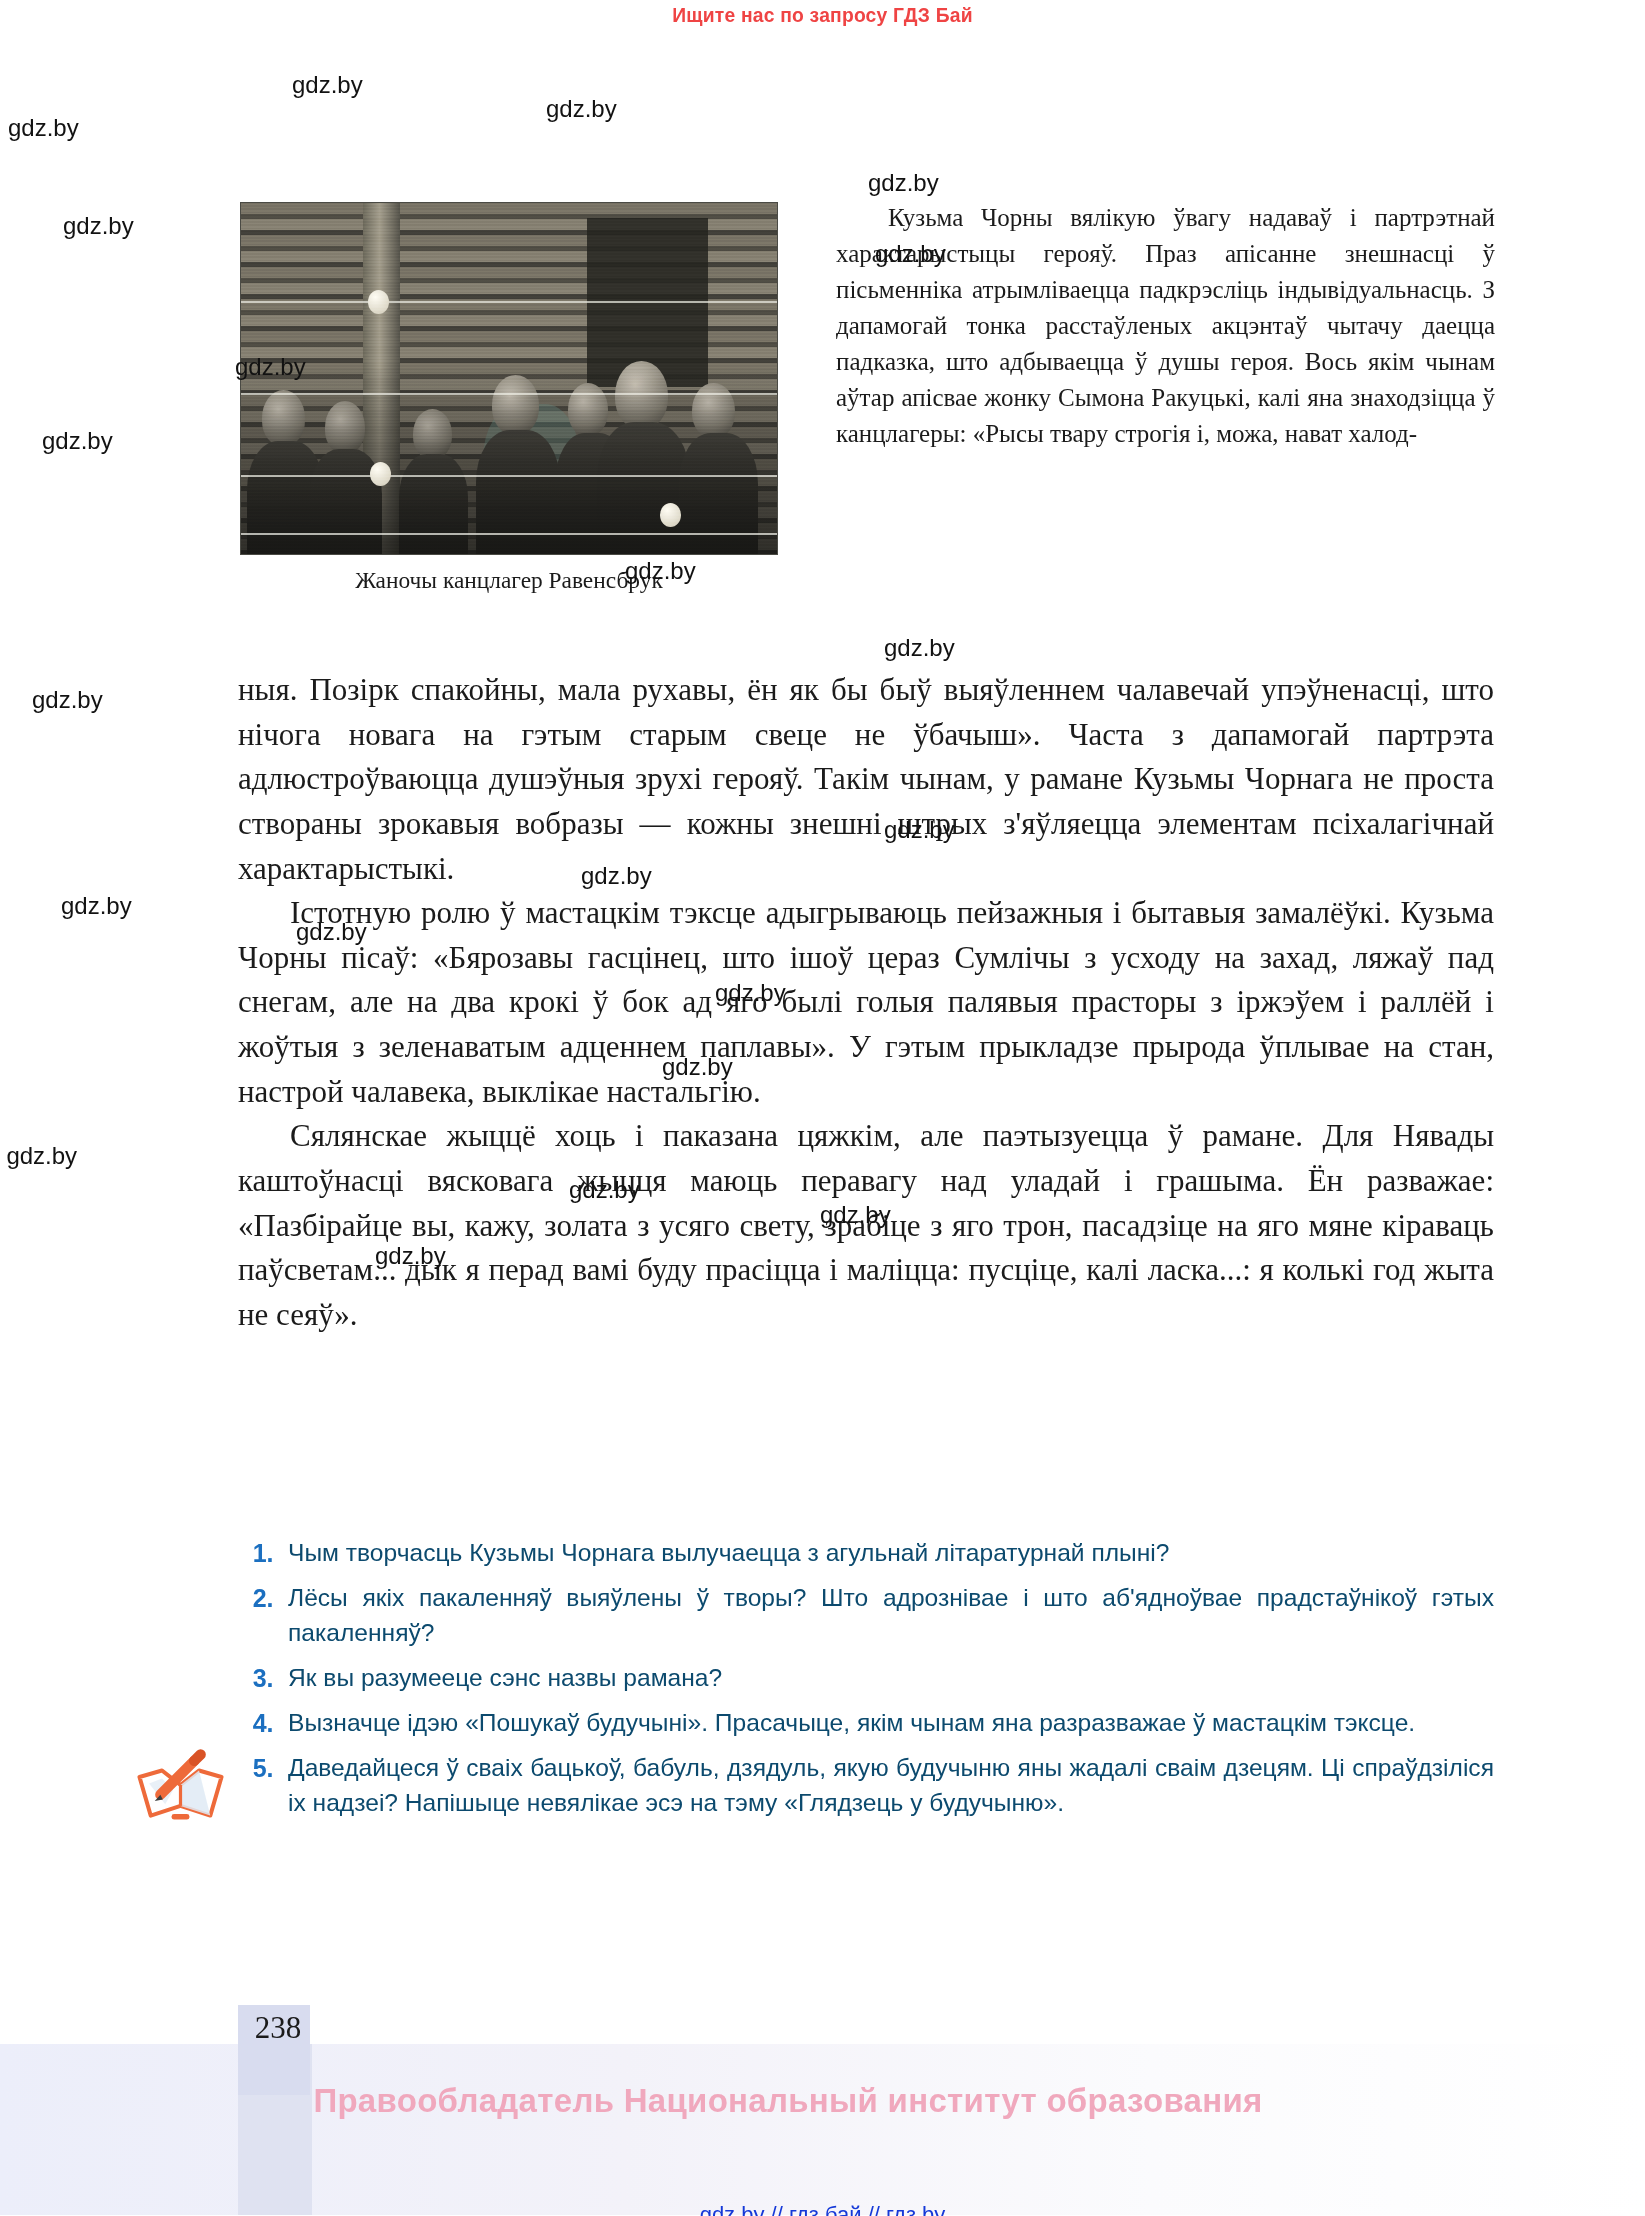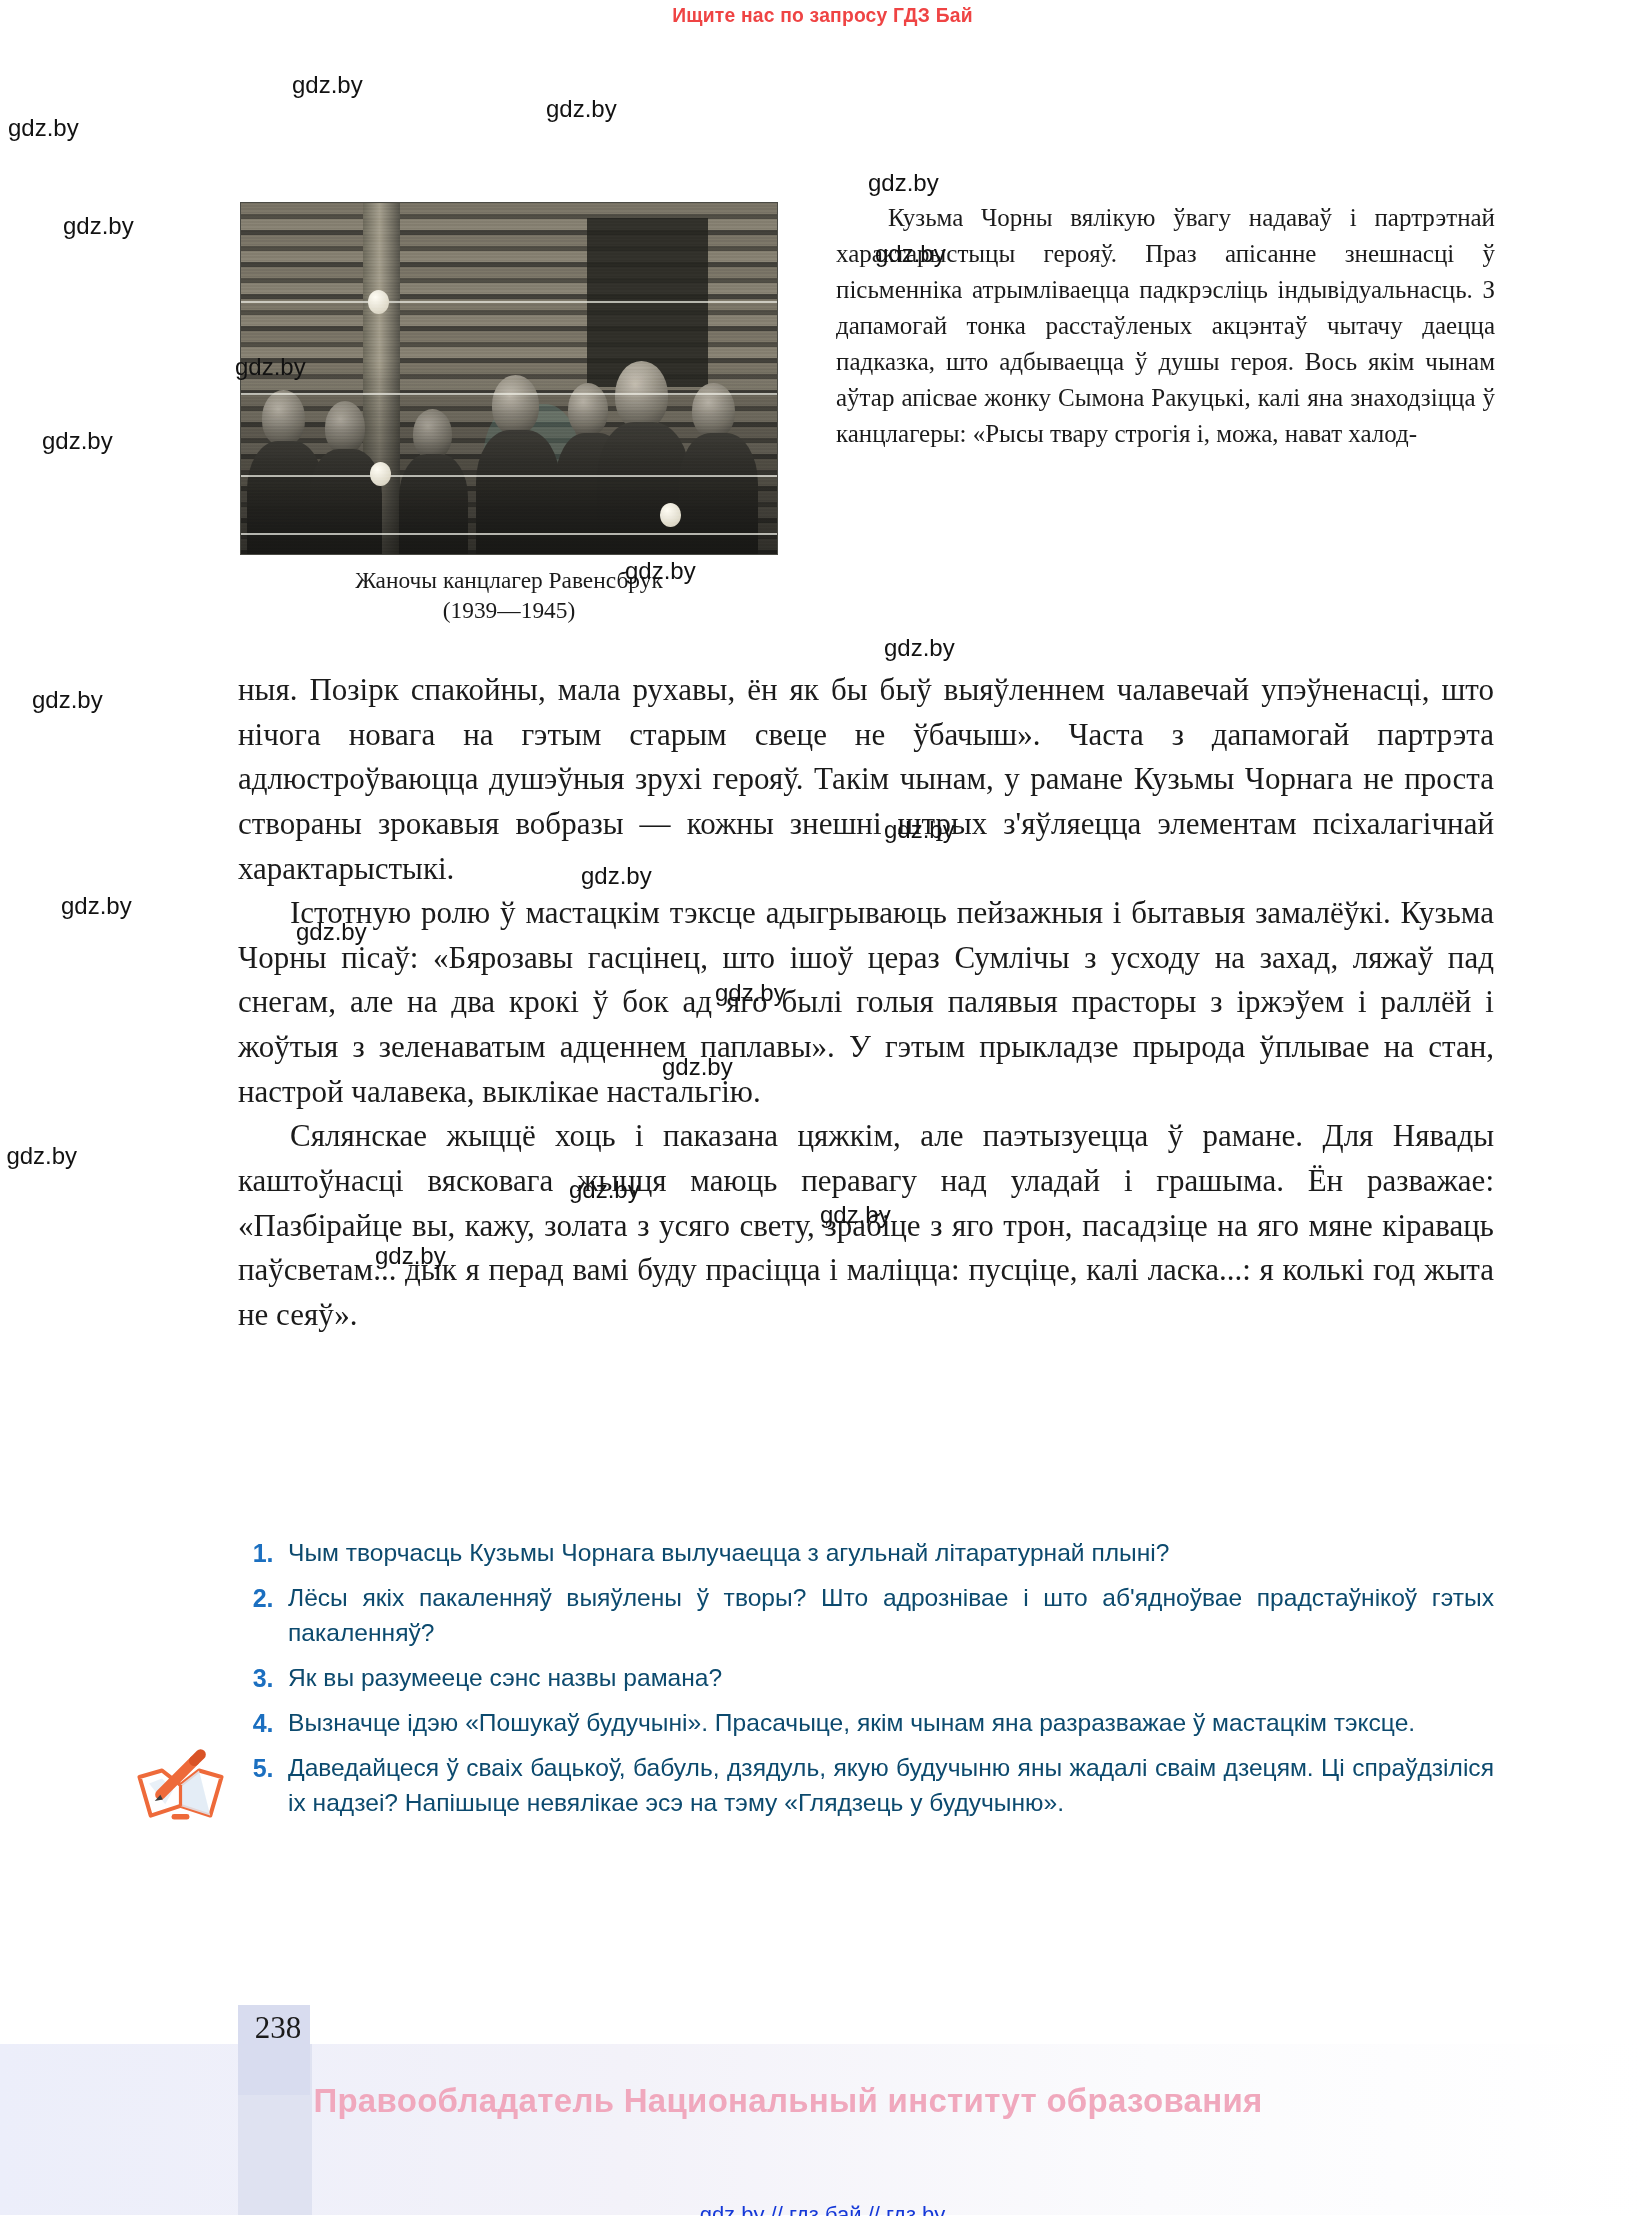--- a/index.html
+++ b/index.html
@@ -310,21 +310,20 @@
 
         <div class="insulator" style="left:127px;top:87px;"></div>
         <div class="insulator" style="left:129px;top:259px;"></div>
         <div class="insulator" style="left:419px;top:300px;"></div>
 
         <div class="grain"></div>
       </div>
 
       <figcaption class="caption">
         <div>Жаночы канцлагер Равенсбрук</div>
-        <div>(1939—1945)</div>
       </figcaption>
     </figure>
 
     <div class="col-right">Кузьма Чорны вялікую ўвагу на­даваў і партрэтнай характарыстыцы герояў. Праз апісанне знешнасці ў пісьменніка атрымліваецца падкрэс­ліць індывідуальнасць. З дапамогай тонка расстаўленых акцэнтаў чытачу даецца падказка, што адбываецца ў душы героя. Вось якім чынам аўтар апісвае жонку Сымона Ракуцькі, калі яна знаходзіцца ў канцлагеры: «Ры­сы твару строгія і, можа, нават халод-</div>
   </div>
 
   <div class="body-text">
     <p class="cont">ныя. Позірк спакойны, мала рухавы, ён як бы быў выяўленнем ча­лавечай упэўненасці, што нічога новага на гэтым старым свеце не ўбачыш». Часта з дапамогай партрэта адлюстроўваюцца душэўныя зрухі герояў. Такім чынам, у рамане Кузьмы Чорнага не проста ство­раны зрокавыя вобразы — кожны знешні штрых з'яўляецца элемен­там псіхалагічнай характарыстыкі.</p>
     <p>Істотную ролю ў мастацкім тэксце адыгрываюць пейзажныя і бытавыя замалёўкі. Кузьма Чорны пісаў: «Бярозавы гасцінец, што ішоў цераз Сумлічы з усходу на захад, ляжаў пад снегам, але на два крокі ў бок ад яго былі голыя палявыя прасторы з іржэўем і раллёй і жоўтыя з зеленаватым адценнем паплавы». У гэтым прыкладзе прырода ўплывае на стан, настрой чалавека, выклікае настальгію.</p>
     <p>Сялянскае жыццё хоць і паказана цяжкім, але паэтызуецца ў рамане. Для Нявады каштоўнасці вясковага жыцця маюць перавагу над уладай і грашыма. Ён разважае: «Пазбірайце вы, кажу, золата з усяго свету, зрабіце з яго трон, пасадзіце на яго мяне кіраваць паўсветам... дык я перад вамі буду прасіцца і маліцца: пусціце, калі ласка...: я колькі год жыта не сеяў».</p>

